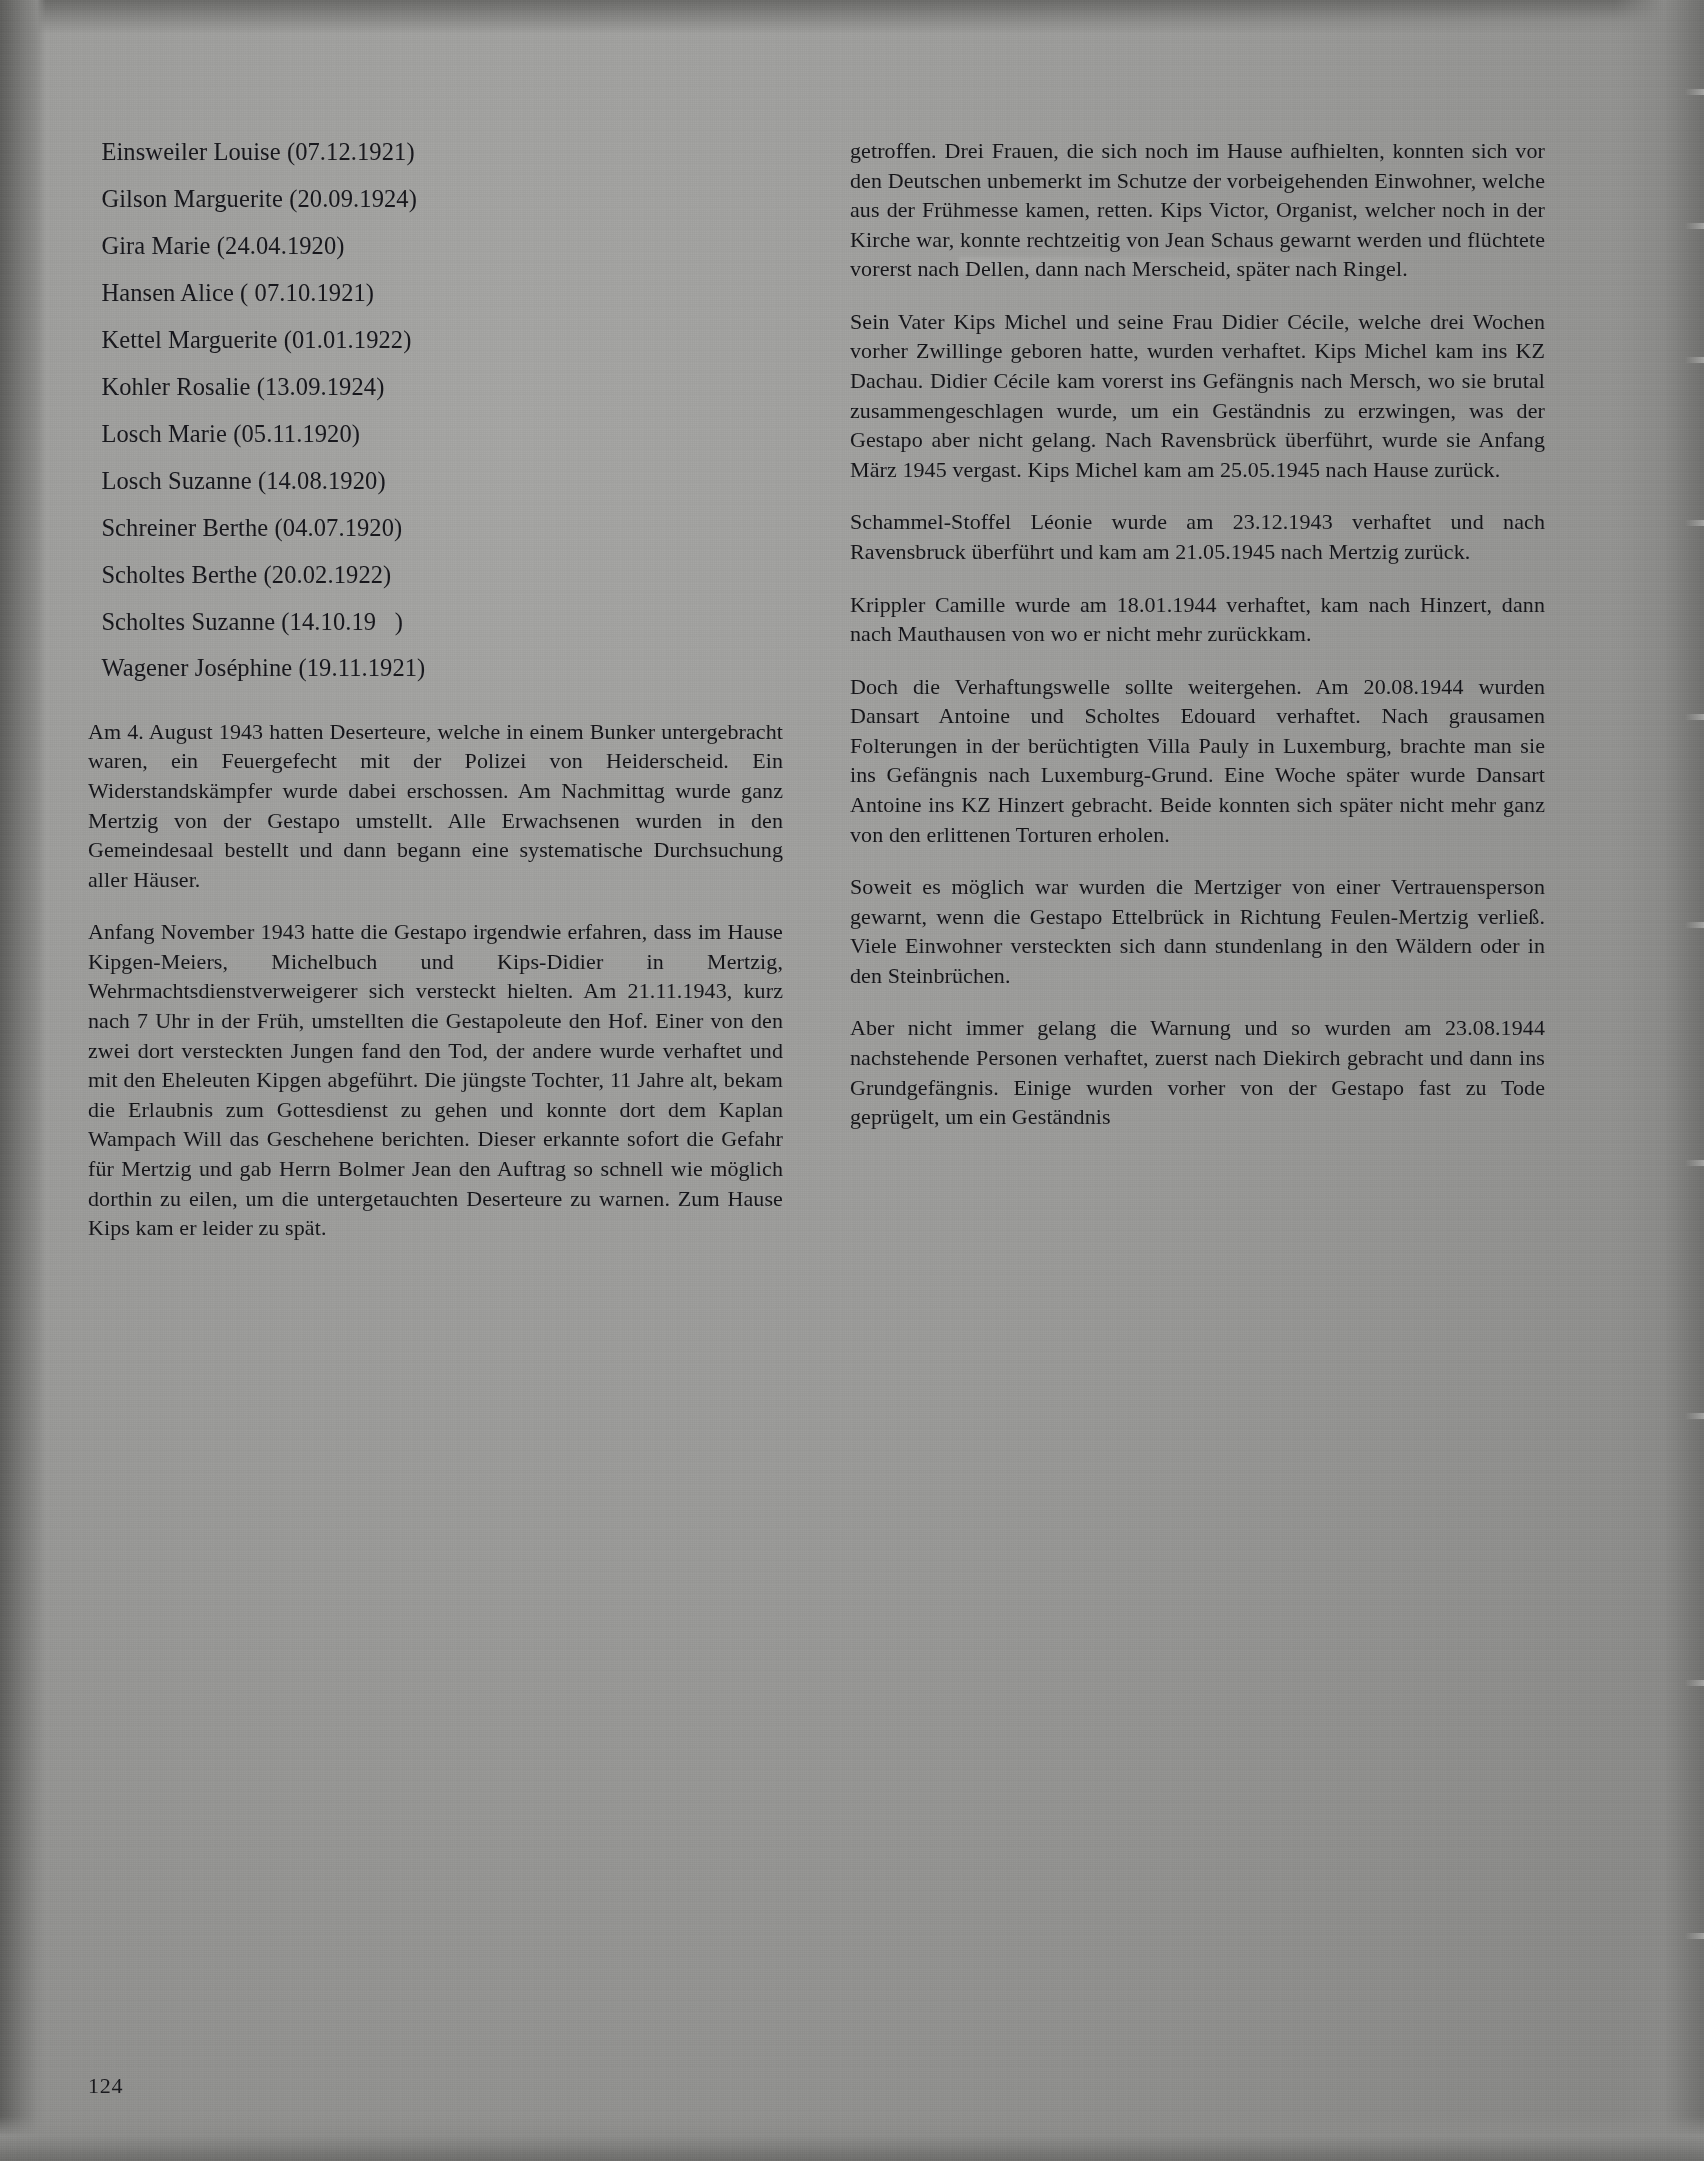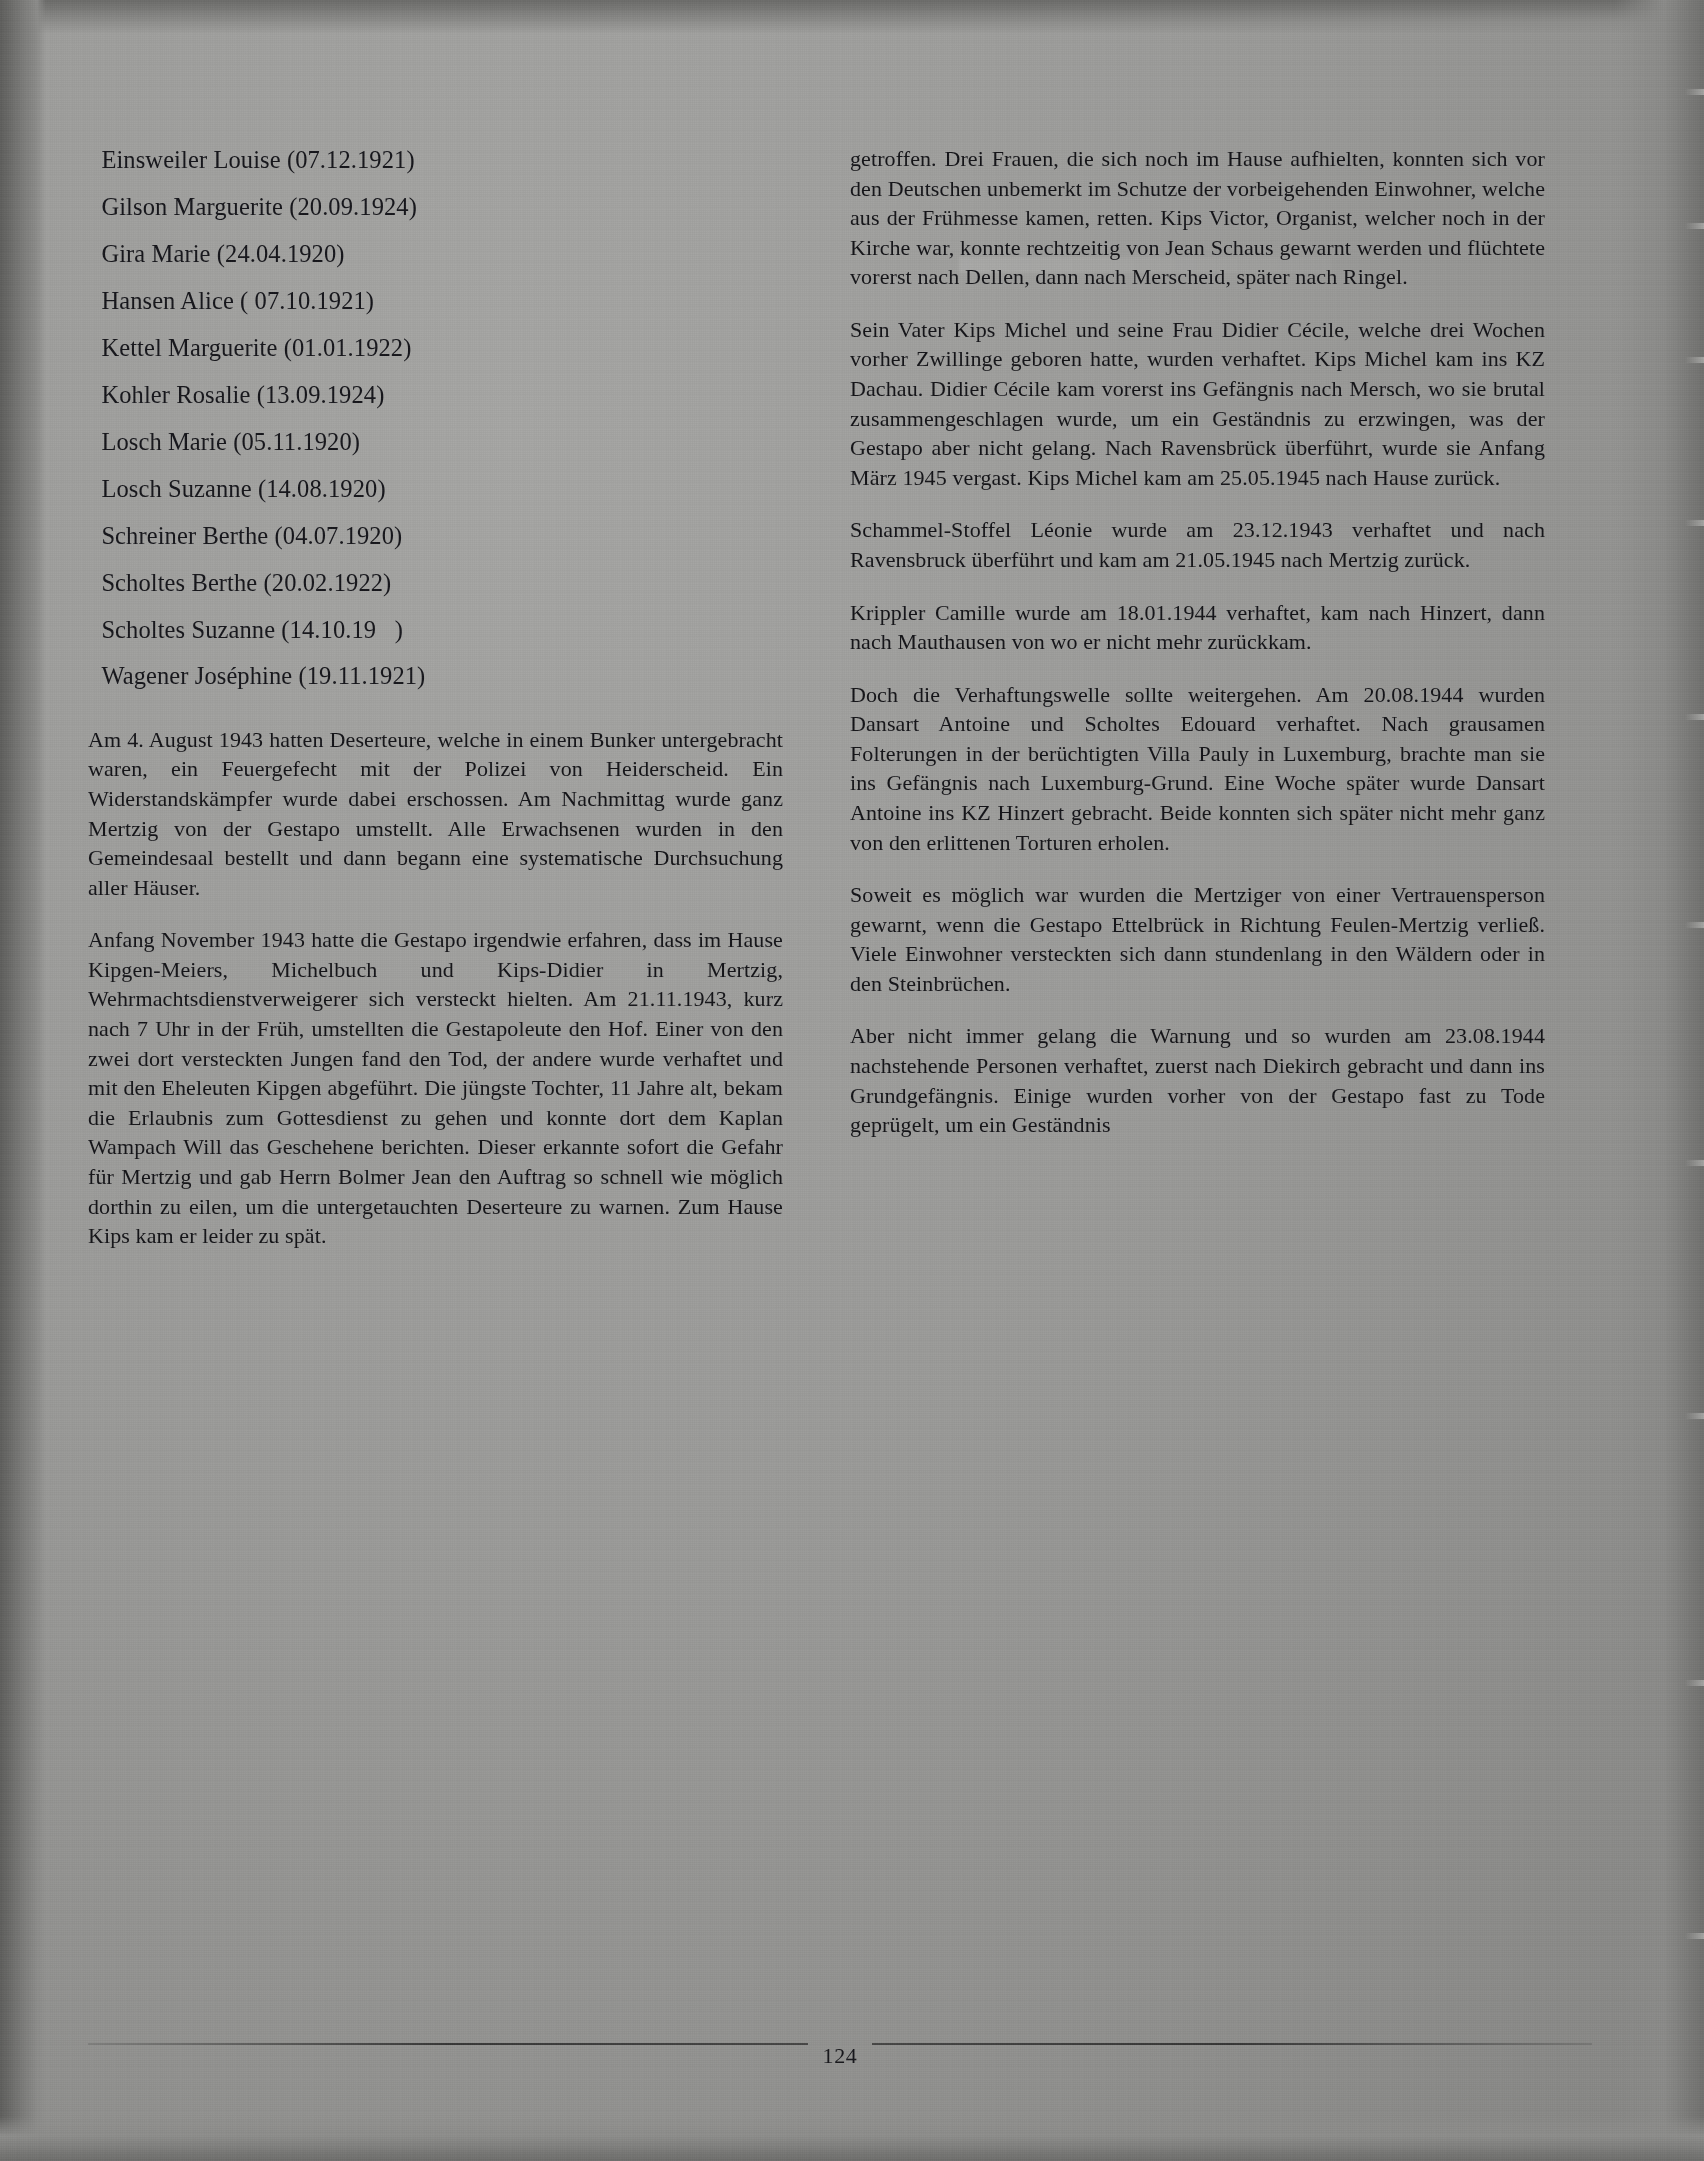--- a/index.html
+++ b/index.html
@@ -62,21 +62,21 @@
     right: 0;
     width: 19.3px;
     height: 6px;
     background: linear-gradient(270deg, #cfcfcd 0%, rgba(190,190,188,0) 100%);
     opacity: 0.55;
   }
 
   .content {
     position: absolute;
     left: 88px;
-    top: 144px;
+    top: 136px;
     width: 1487px;
     height: 1903px;
     font-family: Liberation Serif, serif;
   }
 
   .columns {
     display: flex;
     gap: 67px;
   }
   .col {
@@ -110,21 +110,22 @@
   }
   p.para:last-child { margin-bottom: 0; margin-top: 8px; }
 
   .footer {
     position: absolute;
     left: 88px;
     right: 112px;
     bottom: 88px;
     height: 30px;
     display: flex;
-    gap: 14px;
+    gap: 30px;
+    flex-direction: column;
   }
   .rule {
     flex: 1 1 auto;
     height: 2.2px;
     background: linear-gradient(90deg, rgba(20,20,20,0.15), rgba(20,20,20,0.72), rgba(20,20,20,0.6));
   }
   .rule.right {
     background: linear-gradient(270deg, rgba(20,20,20,0.15), rgba(20,20,20,0.72), rgba(20,20,20,0.6));
   }
   .pageno {

